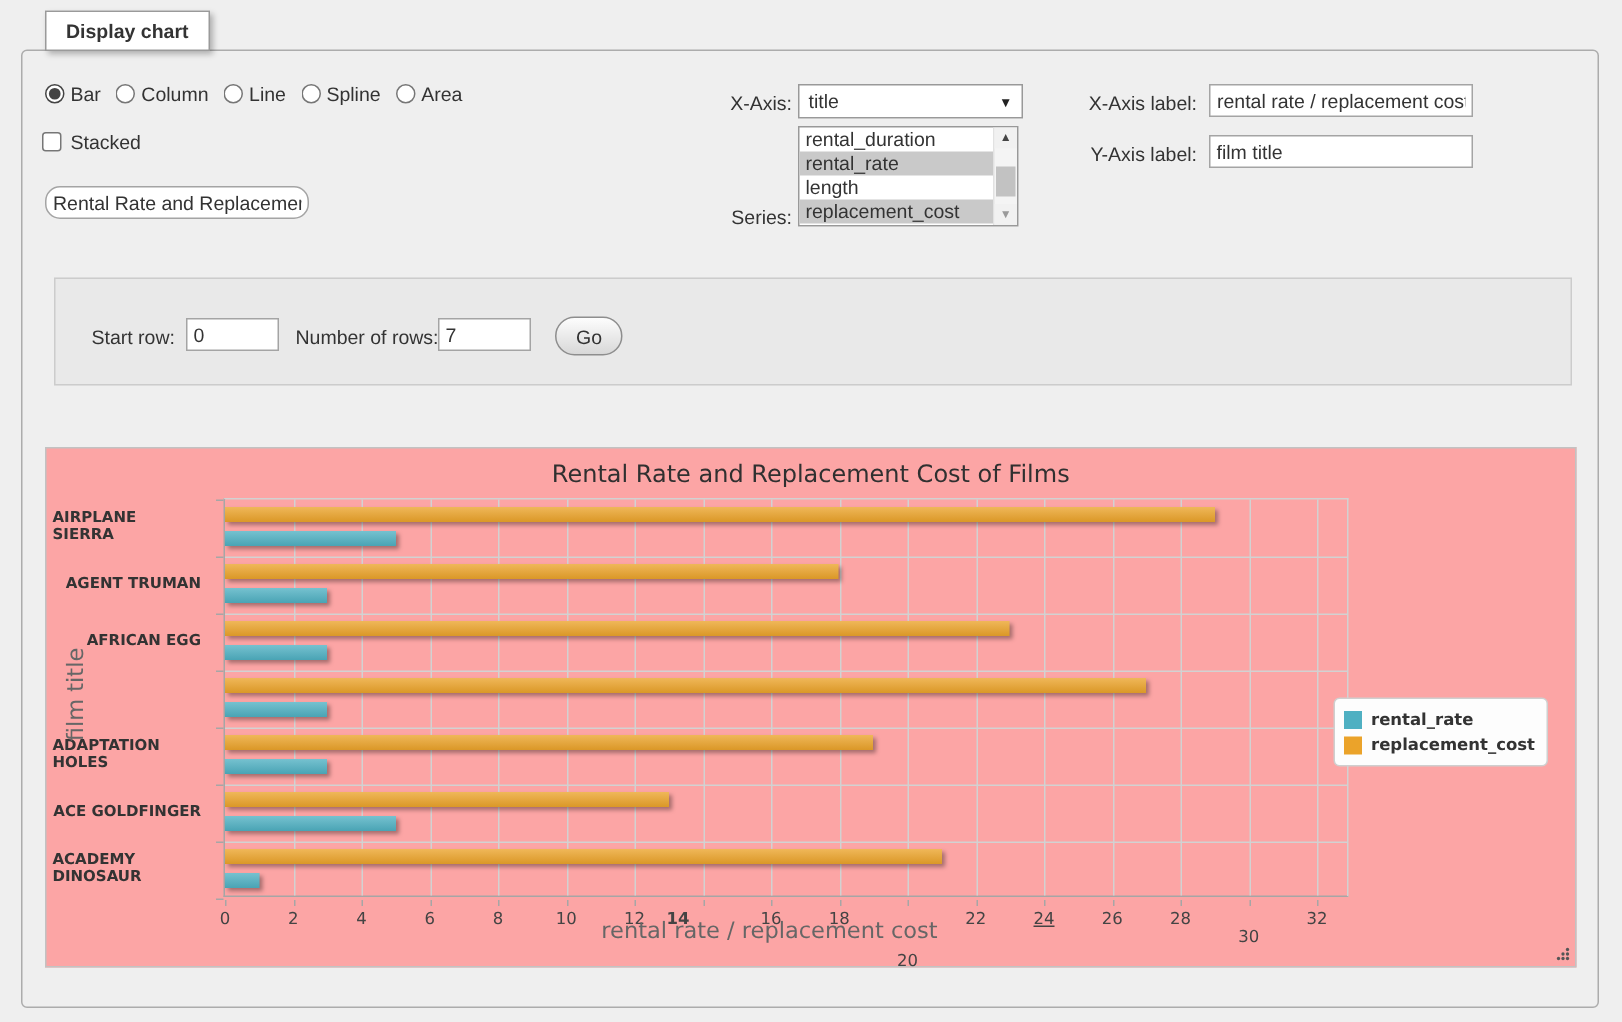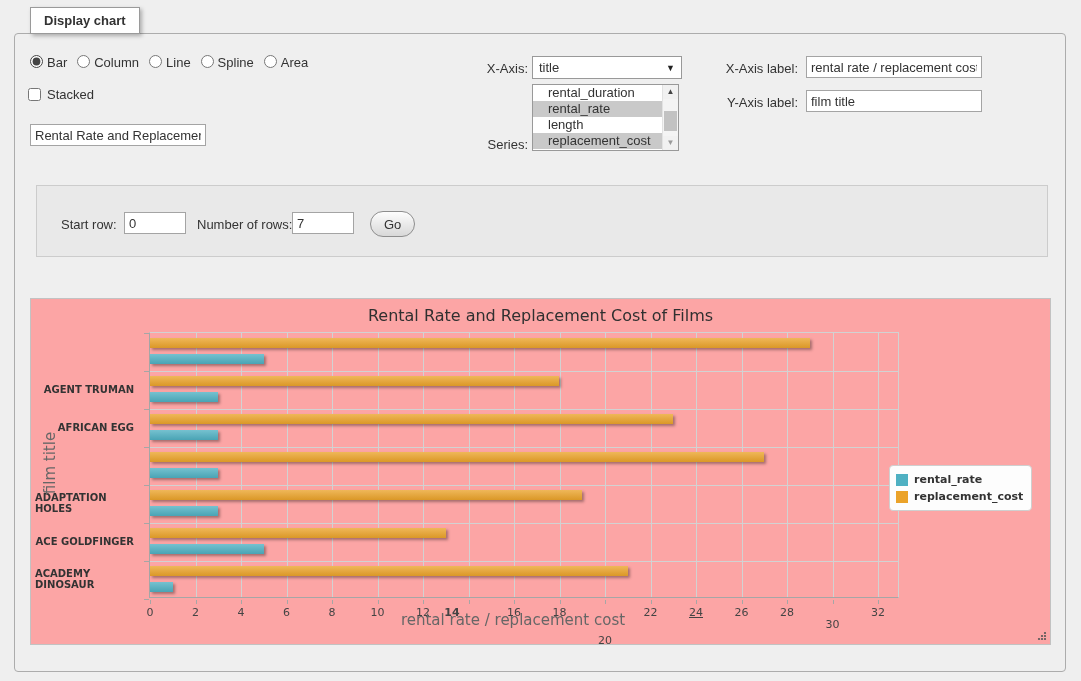--- a/index.html
+++ b/index.html
@@ -10,41 +10,41 @@
   
   .main-box { left:14px; top:33px; width:1052px; height:639px;
               border:1px solid #acacac; border-radius:4px; background:#efefef; }
   .legend-tab { left:30px; top:7px; height:27px; padding:5px 13px;
                 background:#ffffff; border:1px solid #9a9a9a;
                 box-shadow:2px 2px 4px rgba(0,0,0,0.28);
                 font-weight:bold; font-size:13px; color:#333; z-index:5; }
 
   
   .type-row { left:30px; top:55px; display:flex; align-items:center; gap:4px; }
-  .type-row label { display:flex; align-items:flex-start; gap:4px; margin-right:6px; cursor:default; }
+  .type-row label { display:flex; align-items:center; gap:4px; margin-right:6px; cursor:default; }
   input[type=radio], input[type=checkbox] { width:13px; height:13px; accent-color:#444; }
   .stacked-row { left:28px; top:87px; display:flex; align-items:center; gap:6px; }
 
   input[type=text] { border:1px solid #a4a4a4; background:#fff; height:22px;
                      padding:2px 4px; font-family:"Liberation Sans",sans-serif;
                      font-size:13px; color:#333; }
-  .title-input { left:30px; top:124px; width:176px; }
+  .title-input { left:30px; top:124px; width:176px;border-radius:10px; }
 
   
   .lbl { color:#333; }
   .xaxis-lbl   { left:440px; top:61px; width:88px; text-align:right; }
   .series-lbl  { left:440px; top:137px; width:88px; text-align:right; }
   .select-box { left:532px; top:56px; width:150px; height:23px; background:#fff;
                 border:1px solid #999; display:flex; align-items:center;
                 padding:0 6px; justify-content:space-between; }
   .select-box .arrow { font-size:9px; color:#222; }
   .listbox { left:532px; top:84px; width:147px; height:67px; background:#fff;
              border:1px solid #999; overflow:hidden; }
   .listbox .items { position:absolute; left:0; top:0; right:16px; bottom:0; }
-  .listbox .opt { height:16px; line-height:16px; padding-left:15px; white-space:nowrap; }
+  .listbox .opt { height:16px; line-height:16px; padding-left:4px; white-space:nowrap; }
   .listbox .opt.sel { background:#c9c9c9; }
   .sb { position:absolute; right:0; top:0; bottom:0; width:16px; background:#f4f4f4;
         border-left:1px solid #e2e2e2; }
   .sb .btn { position:absolute; left:0; width:15px; height:14px; text-align:center;
              font-size:8px; line-height:14px; background:#f1f1f1; }
   .sb .up { top:0; color:#444; }
   .sb .dn { bottom:0; color:#9a9a9a; }
   .sb .thumb { position:absolute; left:1px; width:13px; top:26px; height:20px; background:#c2c2c2; }
 
   .xlabel-lbl { left:718px; top:61px; width:80px; text-align:right; }
@@ -164,20 +164,21 @@
   <span class="abs lbl lbl1">Start row:</span>
   <input class="abs in1" type="text" value="0" style="">
   <span class="abs lbl lbl2">Number of rows:</span>
   <input class="abs in2" type="text" value="7" style="">
   <button class="abs go-btn">Go</button>
 </div>
 
 <div class="abs chart-panel">
   <div class="abs chart-title">Rental Rate and Replacement Cost of Films</div>
   <div class="abs cat-col">
+      <div class="cat-cell" style="top: 0px;">AIRPLANE SIERRA</div>
       <div class="cat-cell" style="top: 38px;">AGENT TRUMAN</div>
       <div class="cat-cell" style="top: 76px;">AFRICAN EGG</div>
       <div class="cat-cell" style="top: 152px;">ADAPTATION HOLES</div>
       <div class="cat-cell" style="top: 190px;">ACE GOLDFINGER</div>
       <div class="cat-cell" style="top: 228px;">ACADEMY DINOSAUR</div>
     </div>
   <div class="abs plot">
       <div class="gridline-v" style="left: 45.5px;"></div>
       <div class="gridline-v" style="left: 91px;"></div>
       <div class="gridline-v" style="left: 136.5px;"></div>

